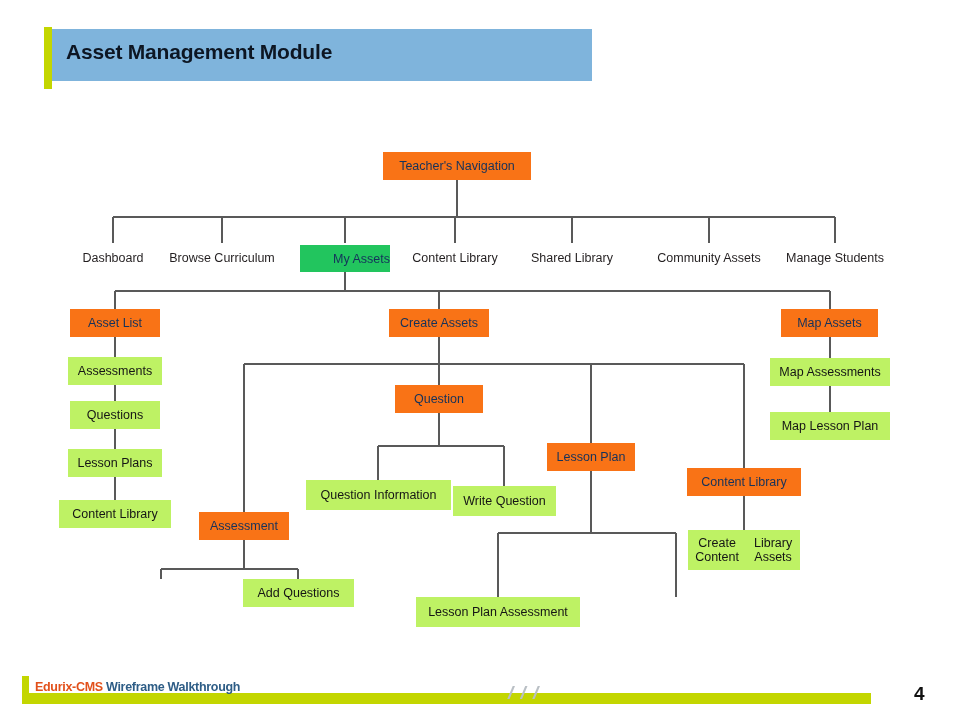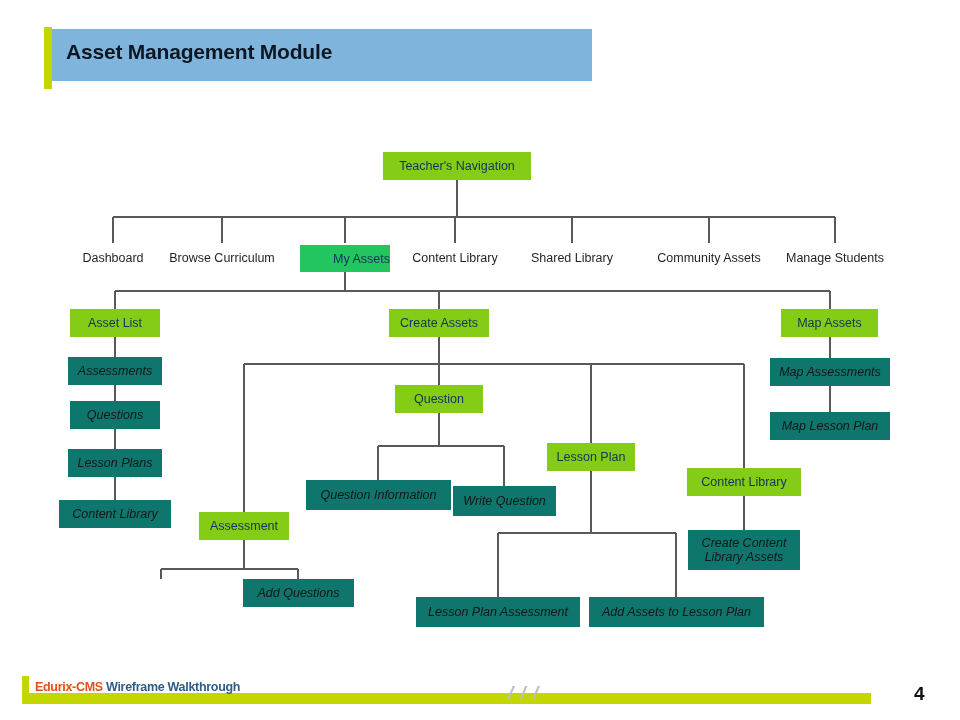--- a/index.html
+++ b/index.html
@@ -100,27 +100,26 @@
     box-sizing: border-box;
     display: flex;
     align-items: center;
     justify-content: center;
     text-align: center;
     font-size: 12.5px;
     line-height: 1.12;
     z-index: 5;
   }
   .node.blue {
-    background: #84cc16;
+    background: #f97316;
     color: #15325B;
   }
   .node.orange {
-    background: #0f766e;
+    background: #bef264;
     color: #151515;
-    font-style: italic;
   }
   .node.plain {
     background: transparent;
     color: #231F20;
   }
   .node.nav-hl {
     background: #22c55e;
     color: #15325B;
     justify-content: flex-end;
   }
@@ -267,25 +266,22 @@
     <div class="node orange" style="left:306px; top:480px; width:145px; height:30px;">
       <span>Question Information</span>
     </div>
     <div class="node orange" style="left:453px; top:486px; width:103px; height:30px;">
       <span>Write Question</span>
     </div>
 
     <div class="node orange" style="left:416px; top:597px; width:164px; height:30px;">
       <span>Lesson Plan Assessment</span>
     </div>
-    <div class="node orange" style="left:589px; top:597px; width:175px; height:30px;">
-      <span>Add Assets to Lesson Plan</span>
-    </div>
-
-    <div class="node orange" style="left:688px; top:530px; width:112px; height:40px; flex-direction:column;">
+
+    <div class="node orange" style="left:688px; top:530px; width:112px; height:40px; ">
       <span>Create Content</span>
       <span>Library Assets</span>
     </div>
 
   </div>
 
   <div id="footer-accent"></div>
   <div id="footer-bar"></div>
   <div id="footer-brand">
     <span class="b1">Edurix-CMS</span><span>&nbsp;</span><span class="b2">Wireframe Walkthrough</span>

